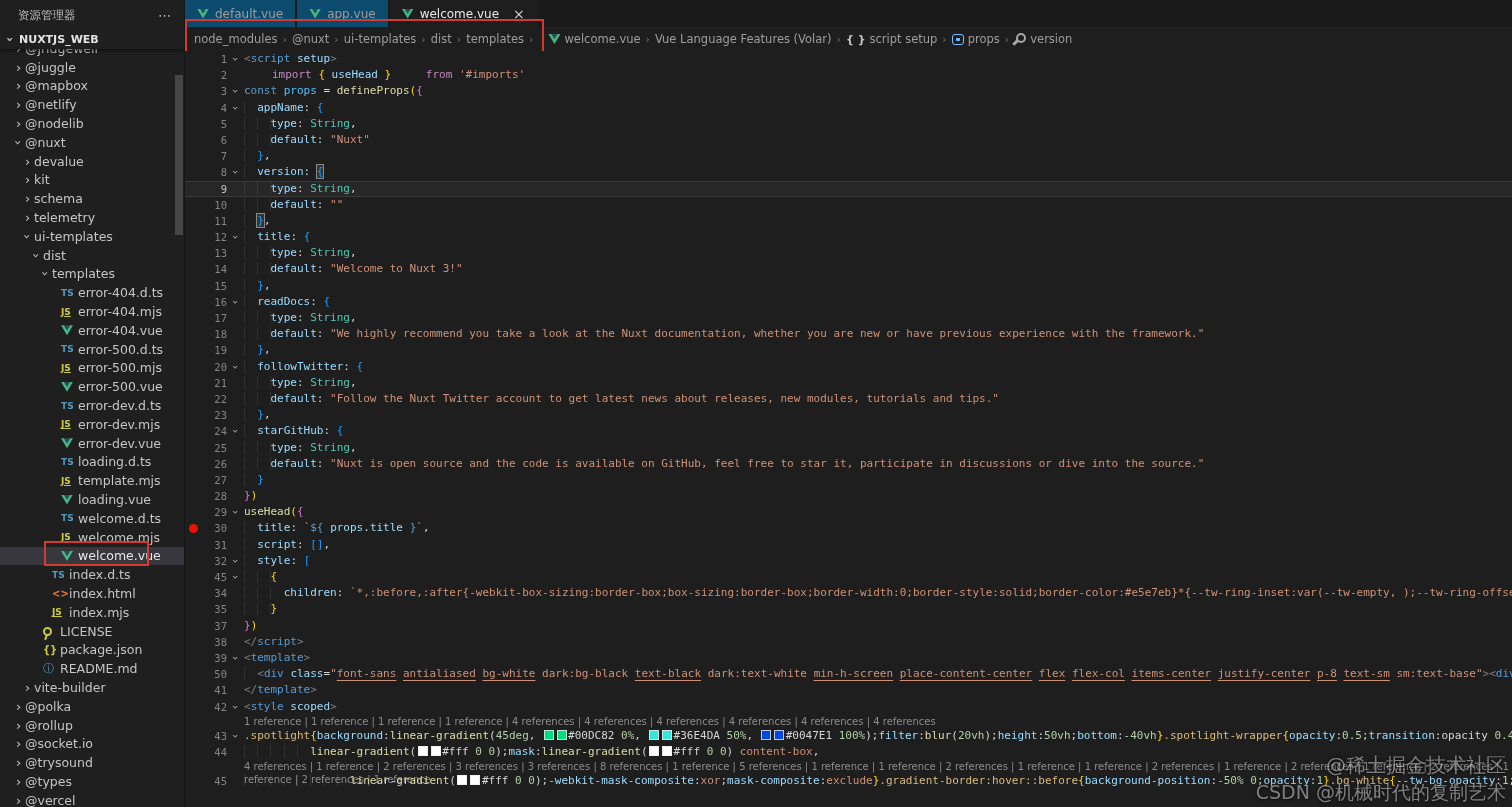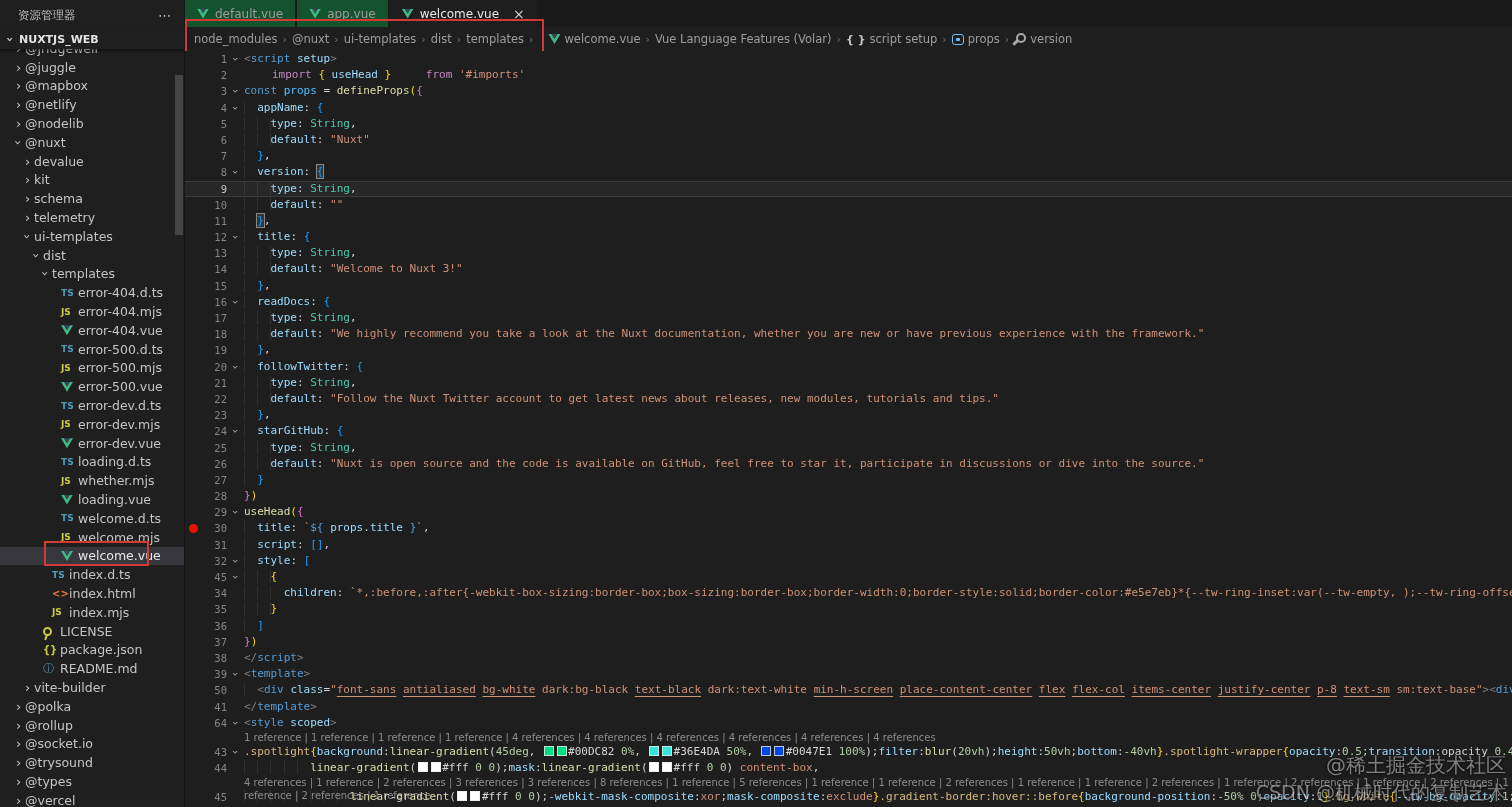--- a/index.html
+++ b/index.html
@@ -20,39 +20,39 @@
   #tree { position:absolute; left:0; top:49px; right:0; bottom:0; overflow:hidden; z-index:1; }
   .trow { height:18.8px; display:flex; align-items:center; font-size:12.5px; color:#c5c5c5;
           white-space:nowrap; cursor:pointer; }
   .trow.sel { background:#37373d; color:#e7e7e7; }
   .tw { display:inline-block; width:13px; font-size:13px; color:#c5c5c5; text-align:center;
         flex:none; line-height:13px; }
   .tw.open { transform:rotate(90deg); }
   .tsp { display:inline-block; width:13px; flex:none; }
   .fi { display:inline-flex; width:17px; flex:none; font-weight:bold; font-size:9px;
         align-items:center; }
-  .ic-ts { color:#519aba; } .ic-js { color:#cbcb41; } .ic-html { color:#e37933; font-size:10px; }
+  .ic-ts { color:#519aba; } .ic-js { color:#cbcb41;text-decoration:underline; } .ic-html { color:#e37933; font-size:10px; }
   .ic-json { color:#cbcb41; font-size:10px; } .ic-readme { color:#519aba; font-size:11px; font-weight:normal; }
   .vue-logo { position:relative; width:12px; height:10px; display:inline-block; }
   .vue-logo i { position:absolute; left:0; top:0; width:12px; height:10px; display:block;
                 background:#41b883; clip-path:polygon(0 0,50% 100%,100% 0,75% 0,50% 48%,25% 0); }
   .vue-logo u { position:absolute; left:3px; top:0; width:6px; height:5px; display:block;
                 background:#35495e; clip-path:polygon(0 0,50% 100%,100% 0); }
   .ic-lic { position:relative; width:9px; height:9px; border:2px solid #cbcb41; border-radius:50%;
             display:inline-block; }
   .ic-lic:after { content:""; position:absolute; left:0px; top:6px; width:2px; height:5px;
             background:#cbcb41; transform:rotate(20deg); }
   #sb-scroll { position:absolute; right:1px; top:75px; width:8px; height:160px;
                background:rgba(140,140,140,.35); z-index:4; }
 
   
   #tabbar { position:absolute; left:185px; top:0; right:0; height:27px; background:#1a1a1a;
             display:flex; }
   .tab { display:flex; align-items:center; gap:6px; padding:0 12px; font-size:12px;
-         color:#9d9d9d; background:#14532d; border-right:2px solid #1a1a1a; cursor:pointer; }
+         color:#9d9d9d; background:#0c4a6e; border-right:2px solid #1a1a1a; cursor:pointer; }
   .tab.active { background:#1e1e1e; color:#e8e8e8; }
   .tab .close { margin-left:8px; color:#d0d0d0; font-size:14px; line-height:14px; }
 
   
   #crumbbar { position:absolute; left:185px; top:27px; right:0; height:24px; background:#1e1e1e;
               display:flex; align-items:center; font-size:11.5px; color:#9d9d9d; }
   .bc-sep { color:#707070; margin:0 5px; font-size:11px; }
   .bc-item { cursor:pointer; white-space:nowrap; }
   #bc-redbox { display:flex; align-items:center; border:2px solid #d33a34; height:40px;
                padding:0 4px 0 7px; margin-right:4px; }
@@ -251,21 +251,21 @@
           <span class="fi">
             <span class="ic-ts">TS</span>
           </span>
           <span>loading.d.ts</span>
         </div>
         <div class="trow" style="padding-left: 48px;">
           <span class="tsp"></span>
           <span class="fi">
             <span class="ic-js">JS</span>
           </span>
-          <span>whether.mjs</span>
+          <span>template.mjs</span>
         </div>
         <div class="trow" style="padding-left: 48px;">
           <span class="tsp"></span>
           <span class="fi">
             <span class="vue-logo">
               <i></i>
               <u></u>
             </span>
           </span>
           <span>loading.vue</span>
@@ -646,26 +646,20 @@
         <span class="ctext"><span class="c-ind">      </span><span class="c-v">children</span><span class="c-p">: </span><span class="c-s">`*,:before,:after{-webkit-box-sizing:border-box;box-sizing:border-box;border-width:0;border-style:solid;border-color:#e5e7eb}*{--tw-ring-inset:var(--tw-empty, );--tw-ring-offset-</span></span>
       </div>
       <div class="crow">
         <span class="gbp"></span>
         <span class="gnum">35</span>
         <span class="gfold"></span>
         <span class="ctext"><span class="c-ind">    </span><span class="c-b1">}</span></span>
       </div>
       <div class="crow">
         <span class="gbp"></span>
-        <span class="gnum">36</span>
-        <span class="gfold"></span>
-        <span class="ctext"><span class="c-ind">  </span><span class="c-b3">]</span></span>
-      </div>
-      <div class="crow">
-        <span class="gbp"></span>
         <span class="gnum">37</span>
         <span class="gfold"></span>
         <span class="ctext"><span class="c-b2">}</span><span class="c-b1">)</span></span>
       </div>
       <div class="crow">
         <span class="gbp"></span>
         <span class="gnum">38</span>
         <span class="gfold"></span>
         <span class="ctext"><span class="c-tp">&lt;/</span><span class="c-tg">script</span><span class="c-tp">&gt;</span></span>
       </div>
@@ -682,21 +676,21 @@
         <span class="ctext"><span class="c-ind">  </span><span class="c-tp">&lt;</span><span class="c-tg">div</span><span class="c-p"> </span><span class="c-v">class</span><span class="c-p">=</span><span class="c-s">"</span><span class="c-s u">font-sans</span><span class="c-s"> </span><span class="c-s u">antialiased</span><span class="c-s"> </span><span class="c-s u">bg-white</span><span class="c-s"> </span><span class="c-s">dark:bg-black</span><span class="c-s"> </span><span class="c-s u">text-black</span><span class="c-s"> </span><span class="c-s">dark:text-white</span><span class="c-s"> </span><span class="c-s u">min-h-screen</span><span class="c-s"> </span><span class="c-s u">place-content-center</span><span class="c-s"> </span><span class="c-s u">flex</span><span class="c-s"> </span><span class="c-s u">flex-col</span><span class="c-s"> </span><span class="c-s u">items-center</span><span class="c-s"> </span><span class="c-s u">justify-center</span><span class="c-s"> </span><span class="c-s u">p-8</span><span class="c-s"> </span><span class="c-s u">text-sm</span><span class="c-s"> </span><span class="c-s">sm:text-base</span><span class="c-s">"</span><span class="c-tp">&gt;&lt;</span><span class="c-tg">div</span></span>
       </div>
       <div class="crow">
         <span class="gbp"></span>
         <span class="gnum">41</span>
         <span class="gfold"></span>
         <span class="ctext"><span class="c-tp">&lt;/</span><span class="c-tg">template</span><span class="c-tp">&gt;</span></span>
       </div>
       <div class="crow">
         <span class="gbp"></span>
-        <span class="gnum">64</span>
+        <span class="gnum">42</span>
         <span class="gfold"><span>›</span></span>
         <span class="ctext"><span class="c-tp">&lt;</span><span class="c-tg">style</span><span class="c-v"> scoped</span><span class="c-tp">&gt;</span></span>
       </div>
       <div class="lensrow">1 reference | 1 reference | 1 reference | 1 reference | 4 references | 4 references | 4 references | 4 references | 4 references | 4 references</div>
       <div class="crow">
         <span class="gbp"></span>
         <span class="gnum">43</span>
         <span class="gfold"><span>›</span></span>
         <span class="ctext"><span class="c-cs">.spotlight</span><span class="c-b1">{</span><span class="c-v">background</span><span class="c-p">:</span><span class="c-fn">linear-gradient</span><span class="c-p">(</span><span class="c-n">45deg</span><span class="c-p">, </span><span class="swatch" style="background: rgb(0, 220, 130);"></span><span class="swatch" style="background: rgb(0, 220, 130);"></span><span class="c-hx">#00DC82</span><span class="c-p"> </span><span class="c-n">0%</span><span class="c-p">, </span><span class="swatch" style="background: rgb(54, 228, 218);"></span><span class="swatch" style="background: rgb(54, 228, 218);"></span><span class="c-hx">#36E4DA</span><span class="c-p"> </span><span class="c-n">50%</span><span class="c-p">, </span><span class="swatch" style="background: rgb(0, 71, 225);"></span><span class="swatch" style="background: rgb(0, 71, 225);"></span><span class="c-hx">#0047E1</span><span class="c-p"> </span><span class="c-n">100%</span><span class="c-p">);</span><span class="c-v">filter</span><span class="c-p">:</span><span class="c-fn">blur</span><span class="c-p">(</span><span class="c-n">20vh</span><span class="c-p">);</span><span class="c-v">height</span><span class="c-p">:</span><span class="c-n">50vh</span><span class="c-p">;</span><span class="c-v">bottom</span><span class="c-p">:</span><span class="c-n">-40vh</span><span class="c-b1">}</span><span class="c-cs">.spotlight-wrapper</span><span class="c-b1">{</span><span class="c-v">opacity</span><span class="c-p">:</span><span class="c-n">0.5</span><span class="c-p">;</span><span class="c-v">transition</span><span class="c-p">:</span><span class="c-p">opacity </span><span class="c-n">0.4s</span></span>
       </div>

